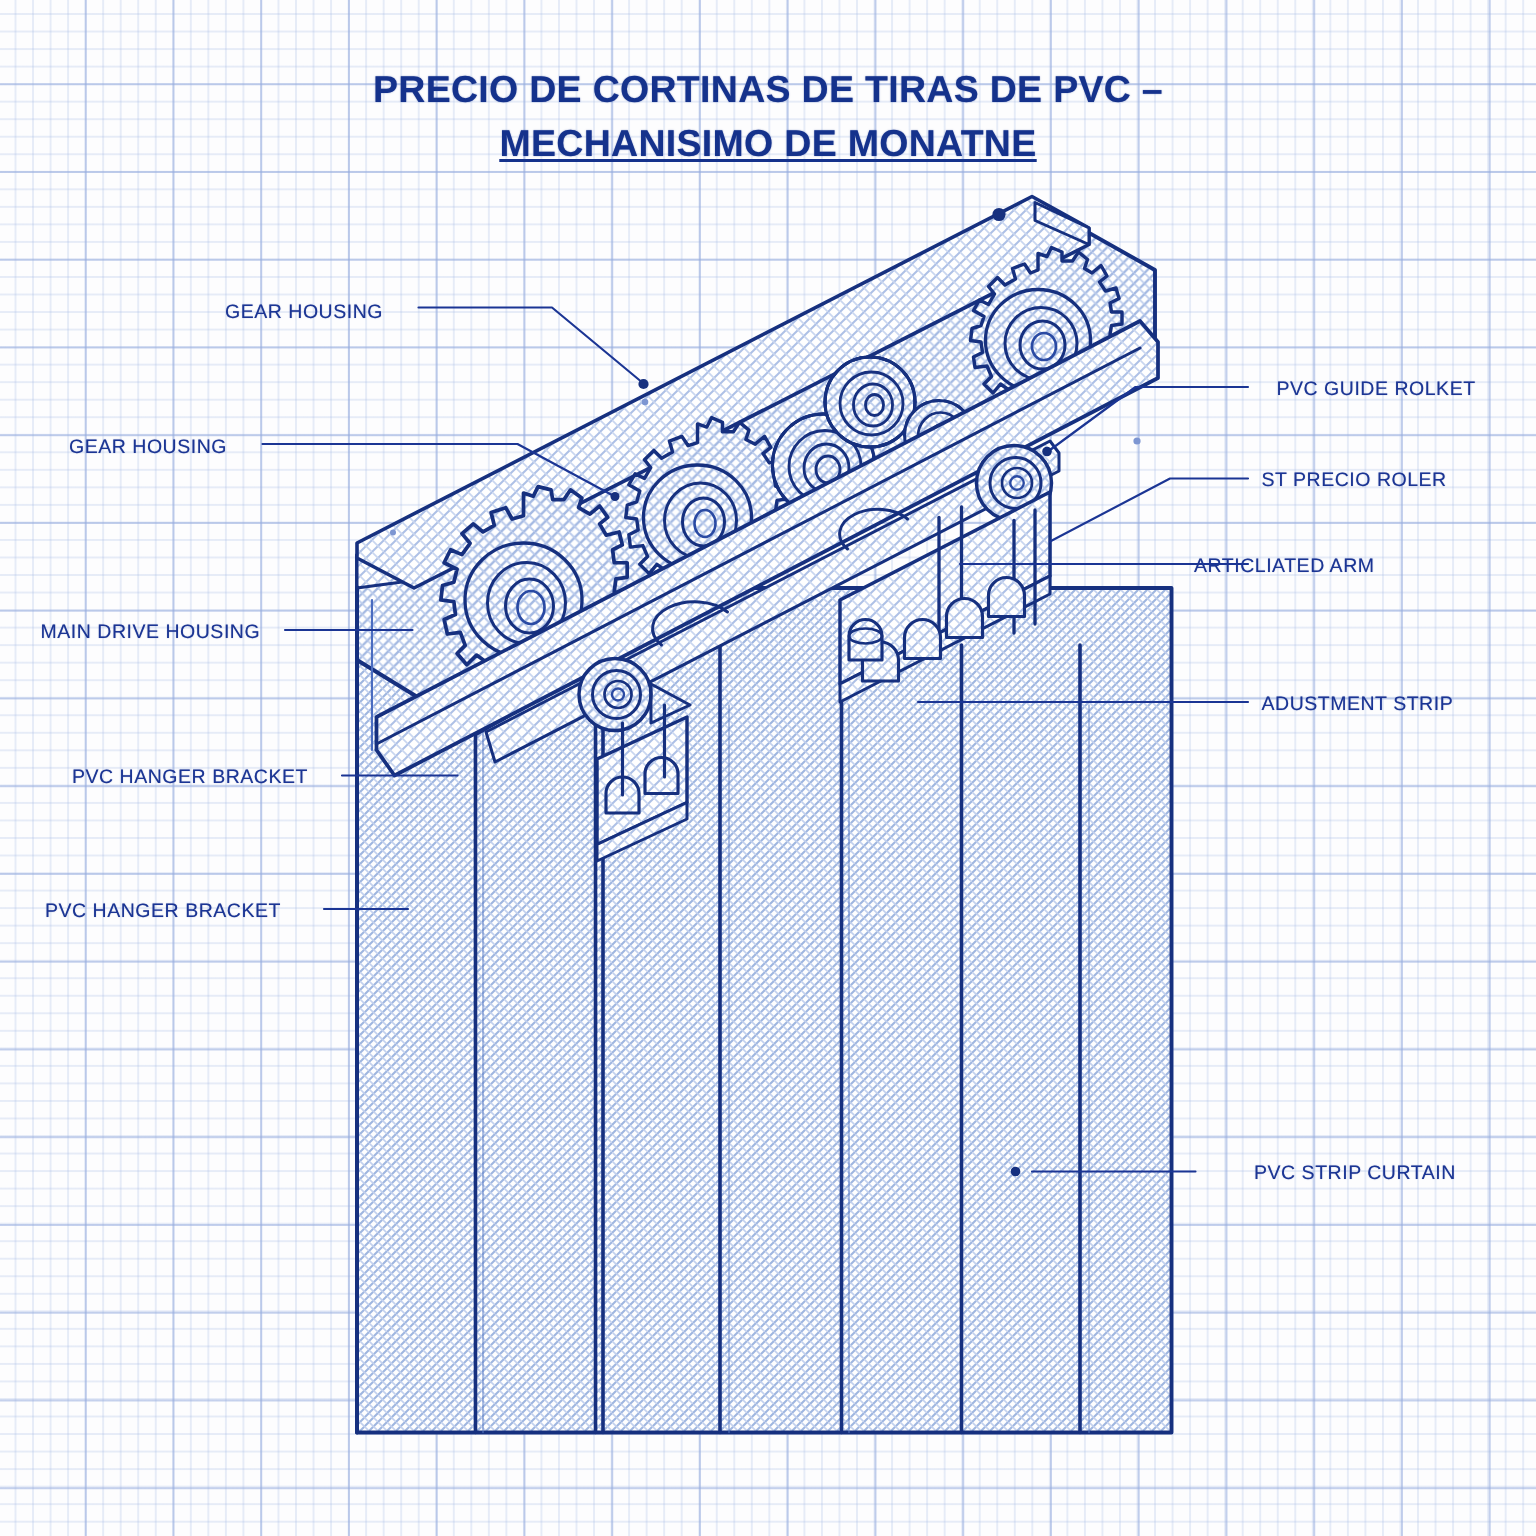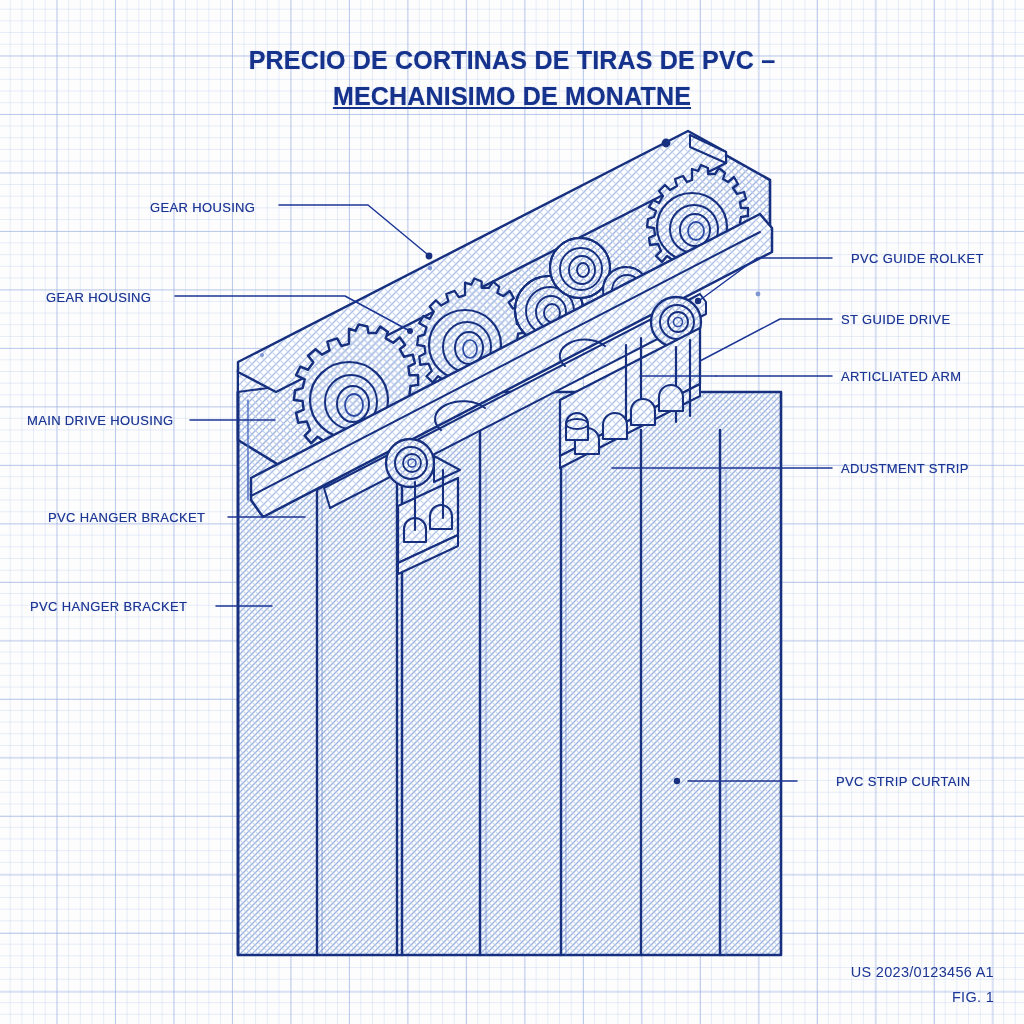--- a/index.html
+++ b/index.html
@@ -340,26 +340,22 @@
   <div class="lbl l" style="left:46px;top:290px;">GEAR HOUSING</div>
 
   <div class="lbl l" style="left:27px;top:413px;">MAIN DRIVE HOUSING</div>
 
   <div class="lbl l" style="left:48px;top:510px;">PVC HANGER BRACKET</div>
 
   <div class="lbl l" style="left:30px;top:599px;">PVC HANGER BRACKET</div>
 
   <div class="lbl r" style="left:851px;top:251px;">PVC GUIDE ROLKET</div>
 
-  <div class="lbl r" style="left:841px;top:312px;">ST GUIDE DRIVE</div>
-
-  <div class="lbl r" style="left:841px;top:369px;">ARTICLIATED ARM</div>
+  <div class="lbl r" style="left:841px;top:312px;">ST PRECIO ROLER</div>
+
+  <div class="lbl r" style="left:796px;top:369px;">ARTICLIATED ARM</div>
 
   <div class="lbl r" style="left:841px;top:461px;">ADUSTMENT STRIP</div>
 
   <div class="lbl r" style="left:806px;top:774px;margin-left:30px;">PVC STRIP CURTAIN</div>
 
-  <div id="footer">
-    <div>US 2023/0123456 A1</div>
-    <div>FIG. 1</div>
-  </div>
 
 </div>
 
 </body></html>

